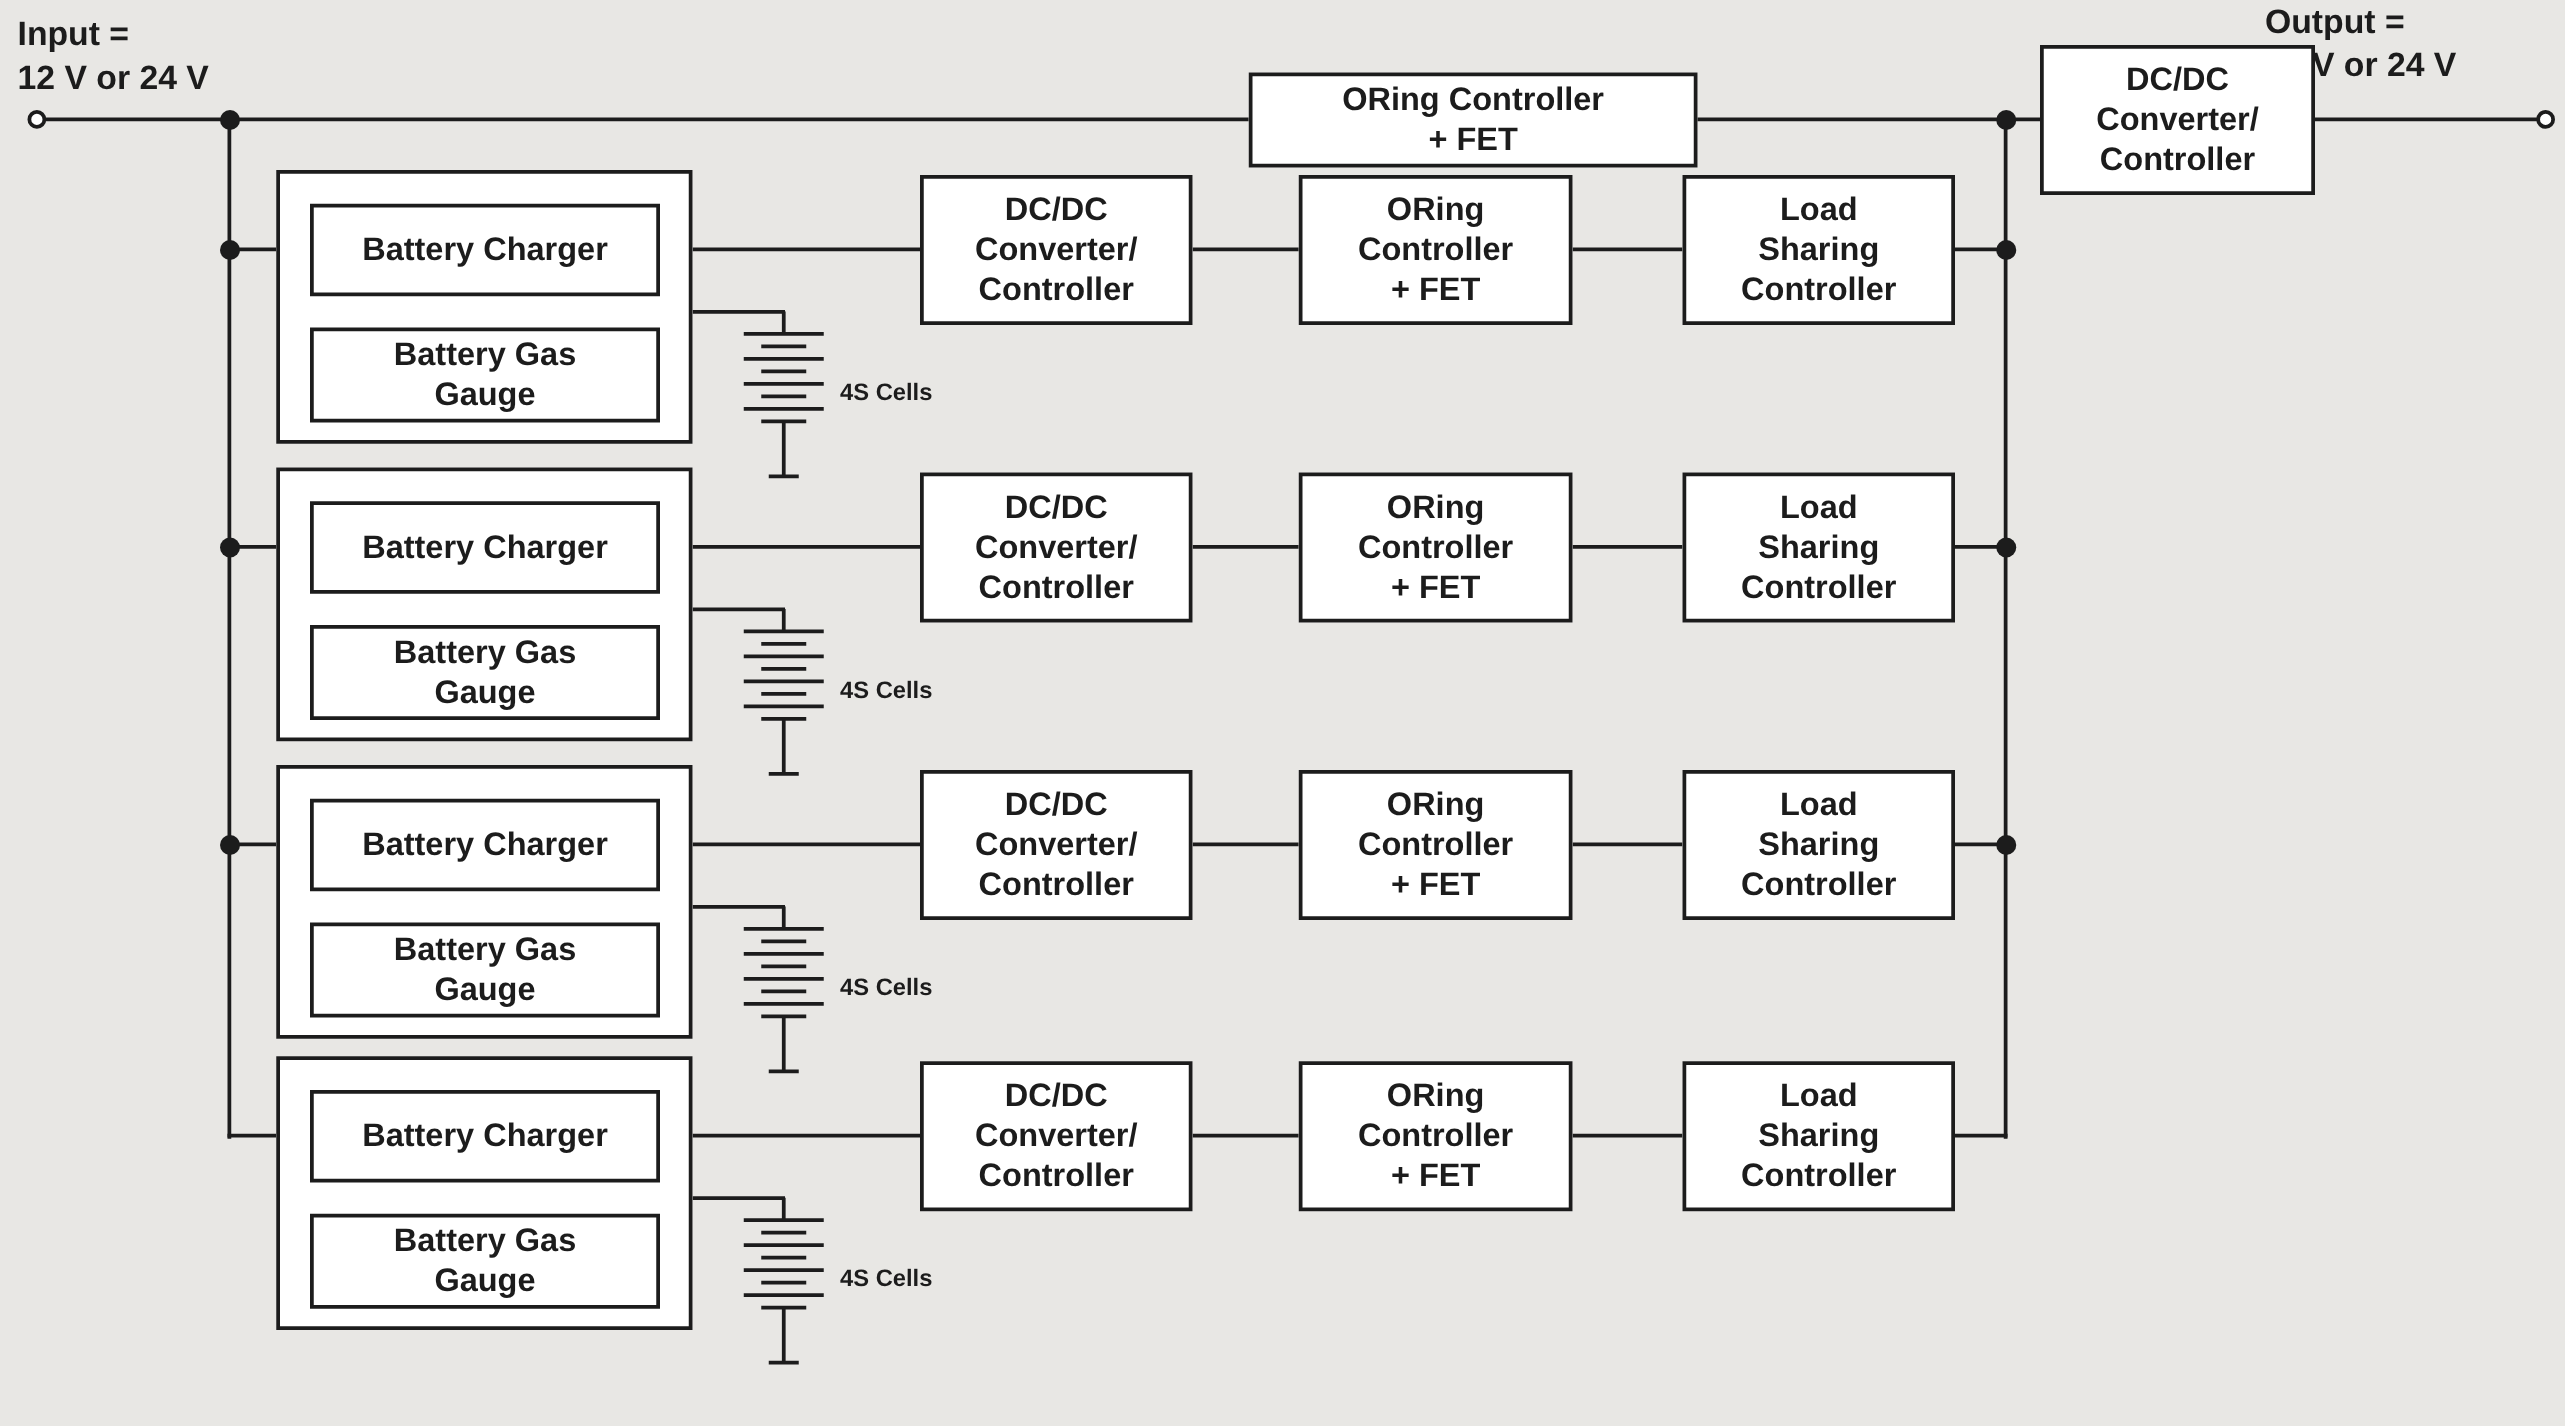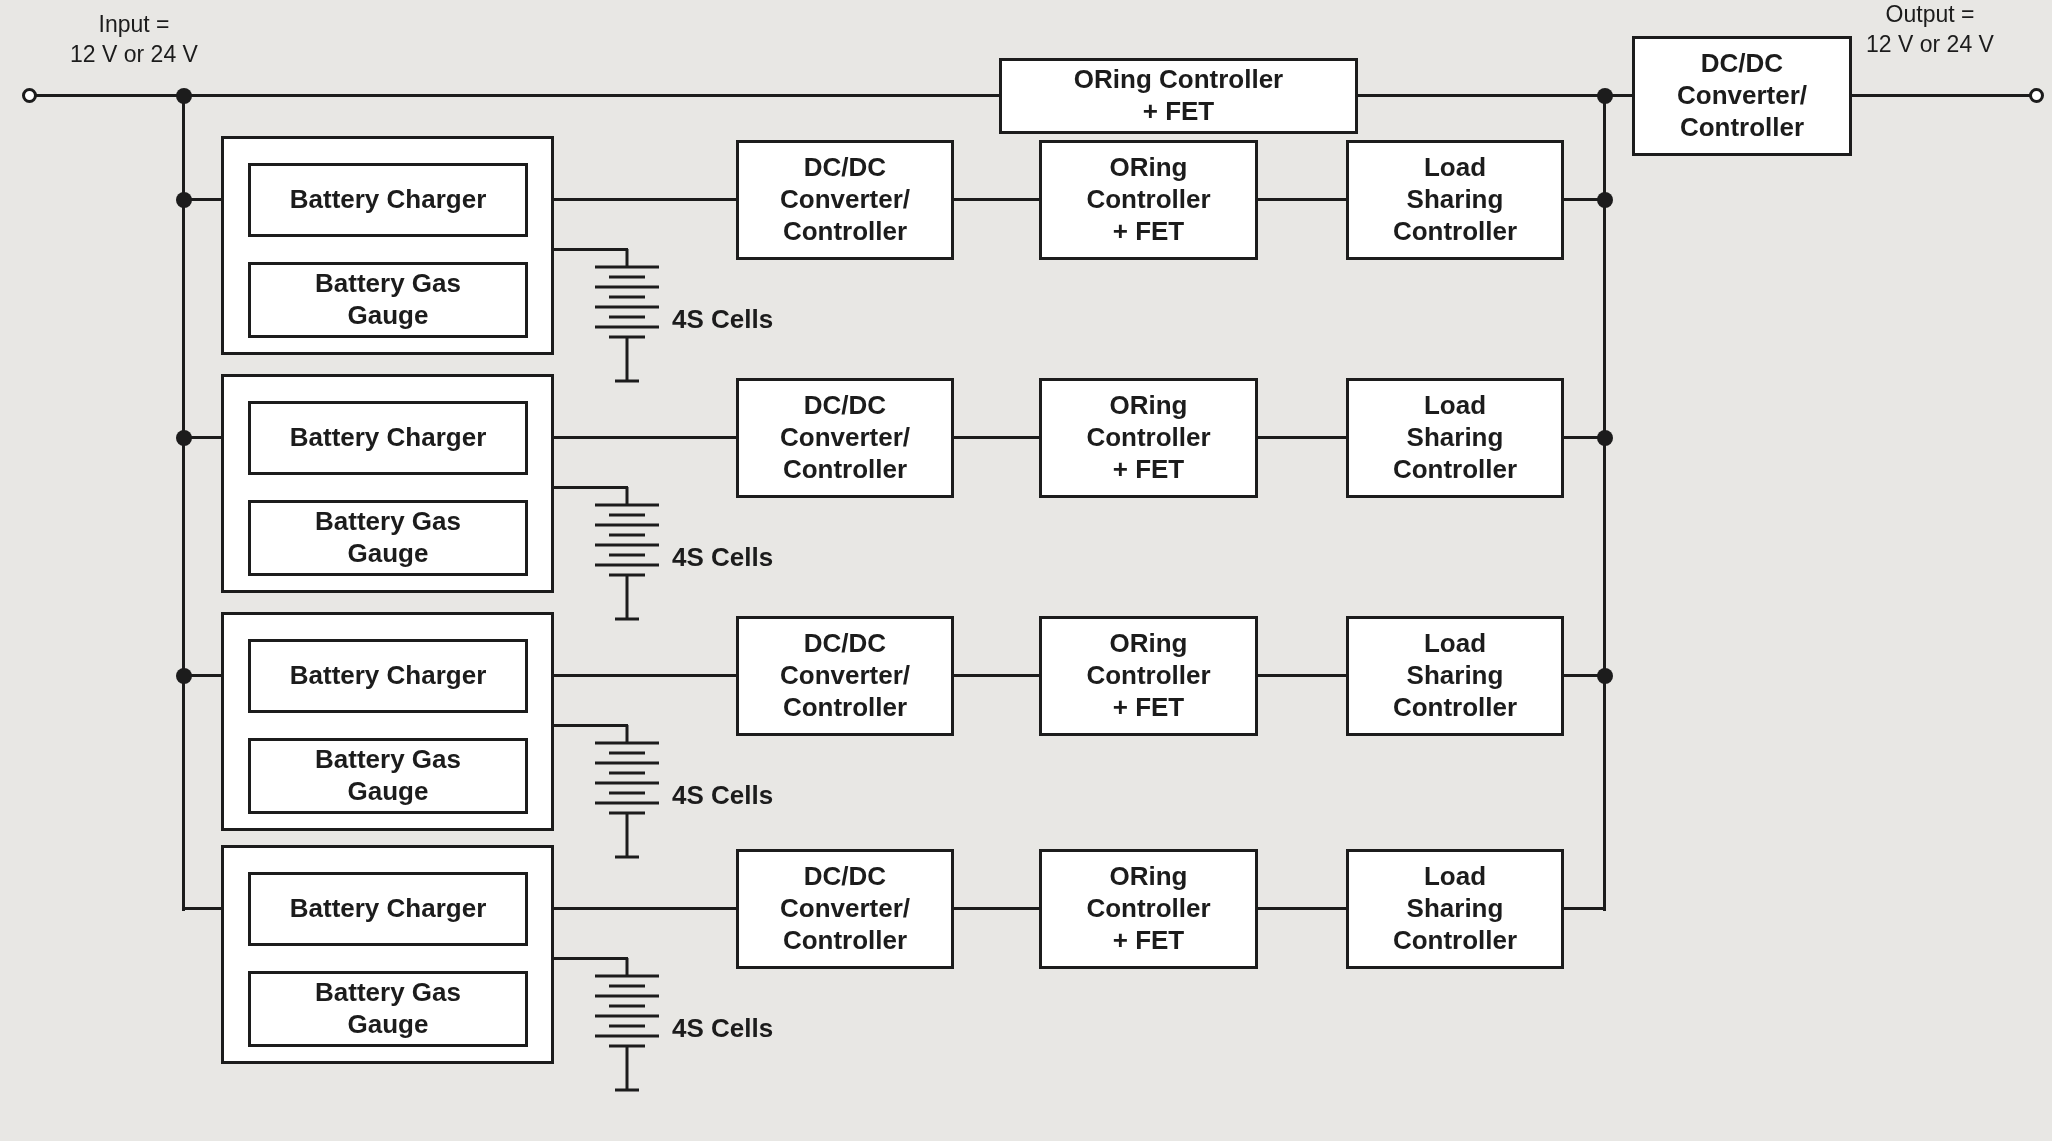--- a/index.html
+++ b/index.html
@@ -12,22 +12,22 @@
   .wire.h { height:3px; }
   .wire.v { width:3px; }
   .dot { position:absolute; width:16px; height:16px; background:#1c1c1c; border-radius:50%; }
   .term { position:absolute; width:15px; height:15px; border:3px solid #1c1c1c; border-radius:50%; background:#ffffff; box-sizing:border-box; }
   .box {
     position:absolute; background:#ffffff; border:3px solid #1c1c1c; box-sizing:border-box;
     display:flex; align-items:center; justify-content:center; text-align:center;
     font-weight:bold; font-size:26px; line-height:1.22; white-space:pre-line;
   }
   .module { position:absolute; background:#ffffff; border:3px solid #1c1c1c; box-sizing:border-box; }
-  .io-label { position:absolute; font-weight:normal; font-size:23px; line-height:1.3; white-space:pre-line; text-align:center; }
-  .cells-label { position:absolute; font-weight:bold; font-size:26px; }
+  .io-label { position:absolute; font-weight:bold; font-size:27px; line-height:1.3; white-space:pre-line; }
+  .cells-label { position:absolute; font-weight:bold; font-size:19px; }
   .row { position:absolute; left:0; width:100%; height:0; }
   .battery { position:absolute; }
 </style>
 </head>
 <body>
 
 <div class="canvas">
 
   <div class="wire h" style="left:29px;top:94px;width:970px"></div>
   <div class="wire h" style="left:1299px;top:94px;width:333px"></div>

